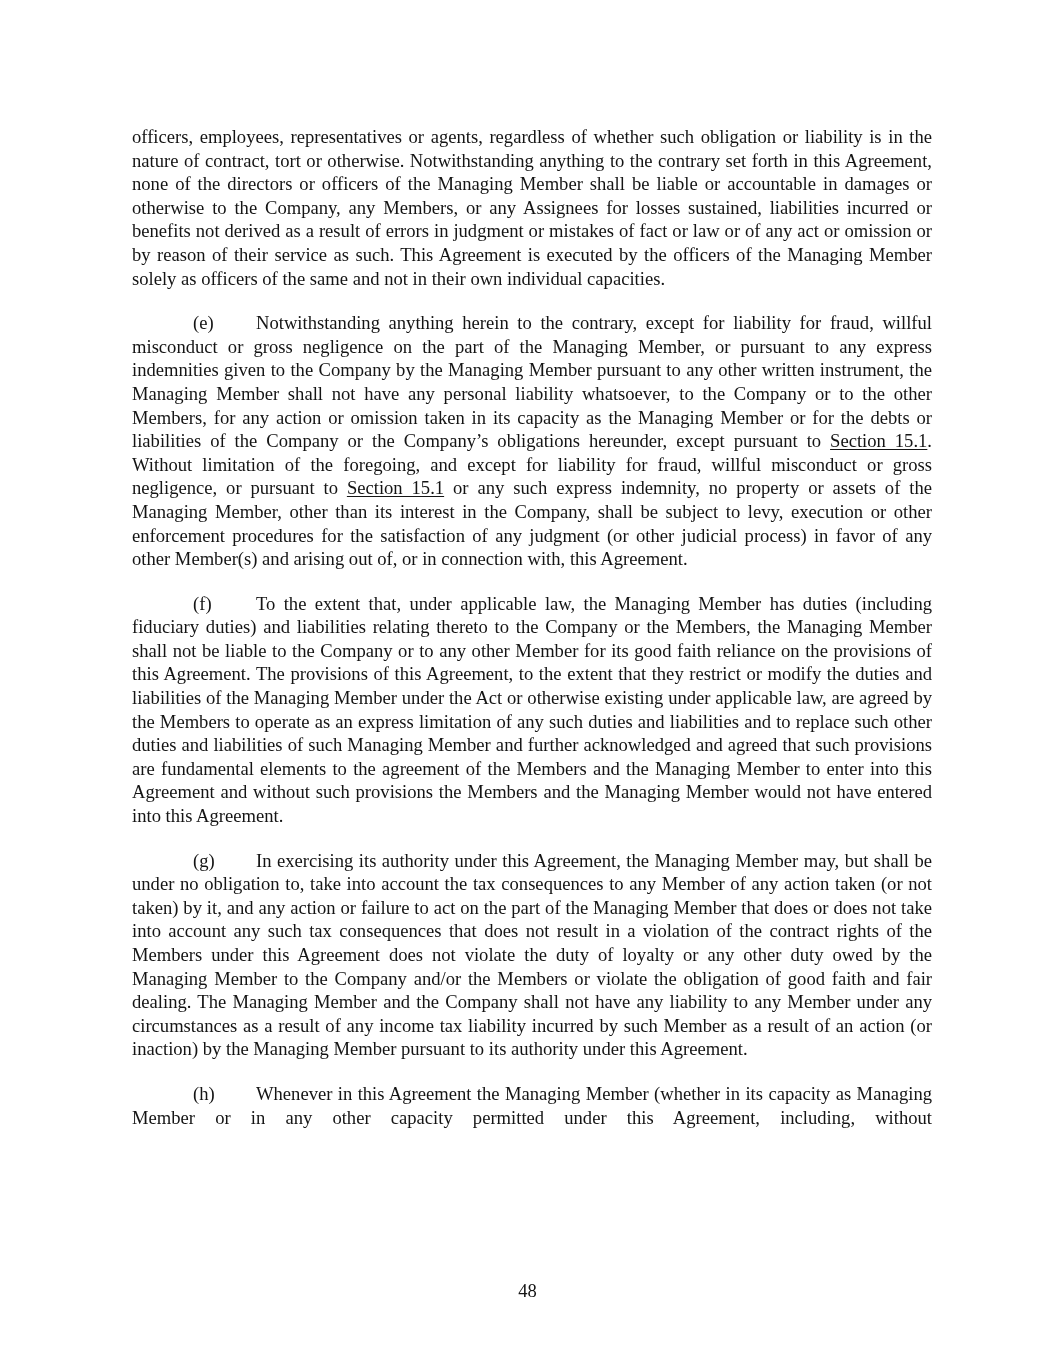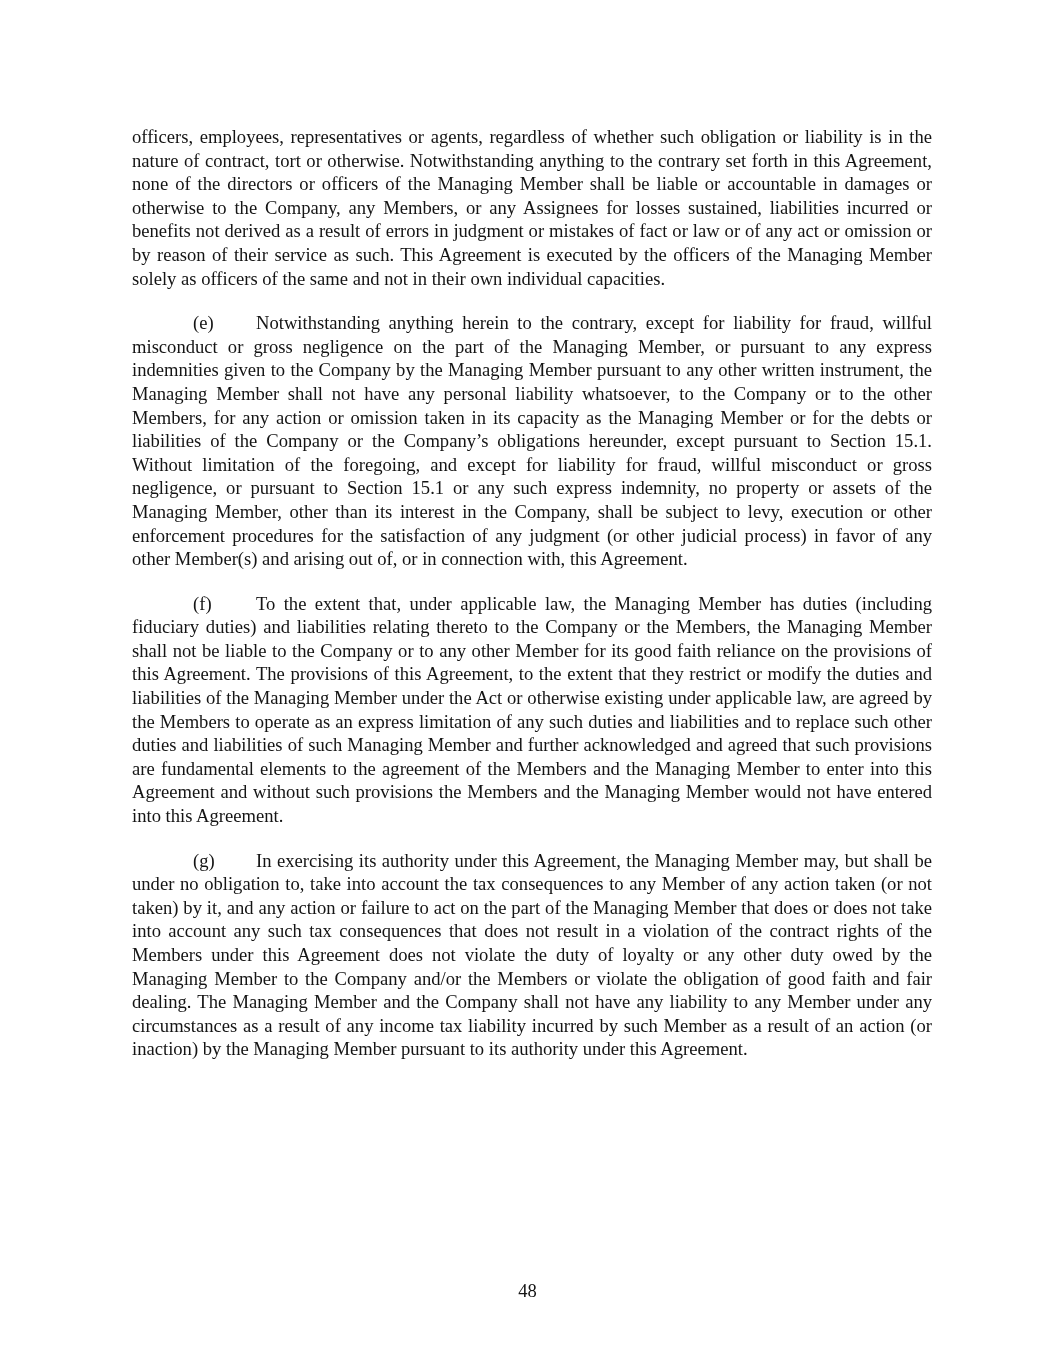--- a/index.html
+++ b/index.html
@@ -27,20 +27,21 @@
       line-height: 23.6px;
       text-align: justify;
       text-align-last: left;
     }
     .para.indent .label {
       display: inline-block;
       margin-left: 61px;
       width: 63px;
     }
     .xref {
+      text-decoration: underline;
       text-underline-offset: 2px;
     }
     .page-number {
       position: absolute;
       left: 0;
       width: 1055px;
       top: 1279px;
       text-align: center;
       font-size: 18.6px;
       line-height: 24px;
@@ -60,16 +61,19 @@
   </p>
 
   <p class="para indent">
     <span class="label">(f)</span><span>To the extent that, under applicable law, the Managing Member has duties (including fiduciary duties) and liabilities relating thereto to the Company or the Members, the Managing Member shall not be liable to the Company or to any other Member for its good faith reliance on the provisions of this Agreement. The provisions of this Agreement, to the extent that they restrict or modify the duties and liabilities of the Managing Member under the Act or otherwise existing under applicable law, are agreed by the Members to operate as an express limitation of any such duties and liabilities and to replace such other duties and liabilities of such Managing Member and further acknowledged and agreed that such provisions are fundamental elements to the agreement of the Members and the Managing Member to enter into this Agreement and without such provisions the Members and the Managing Member would not have entered into this Agreement.</span>
   </p>
 
   <p class="para indent">
     <span class="label">(g)</span><span>In exercising its authority under this Agreement, the Managing Member may, but shall be under no obligation to, take into account the tax consequences to any Member of any action taken (or not taken) by it, and any action or failure to act on the part of the Managing Member that does or does not take into account any such tax consequences that does not result in a violation of the contract rights of the Members under this Agreement does not violate the duty of loyalty or any other duty owed by the Managing Member to the Company and/or the Members or violate the obligation of good faith and fair dealing. The Managing Member and the Company shall not have any liability to any Member under any circumstances as a result of any income tax liability incurred by such Member as a result of an action (or inaction) by the Managing Member pursuant to its authority under this Agreement.</span>
   </p>
 
+  <p class="para indent" style="text-align-last: justify;">
+    <span class="label">(h)</span><span>Whenever in this Agreement the Managing Member (whether in its capacity as Managing Member or in any other capacity permitted under this Agreement, including, without</span>
+  </p>
 
 </div>
 
 <div class="page-number">48</div>
 
 </body></html>

